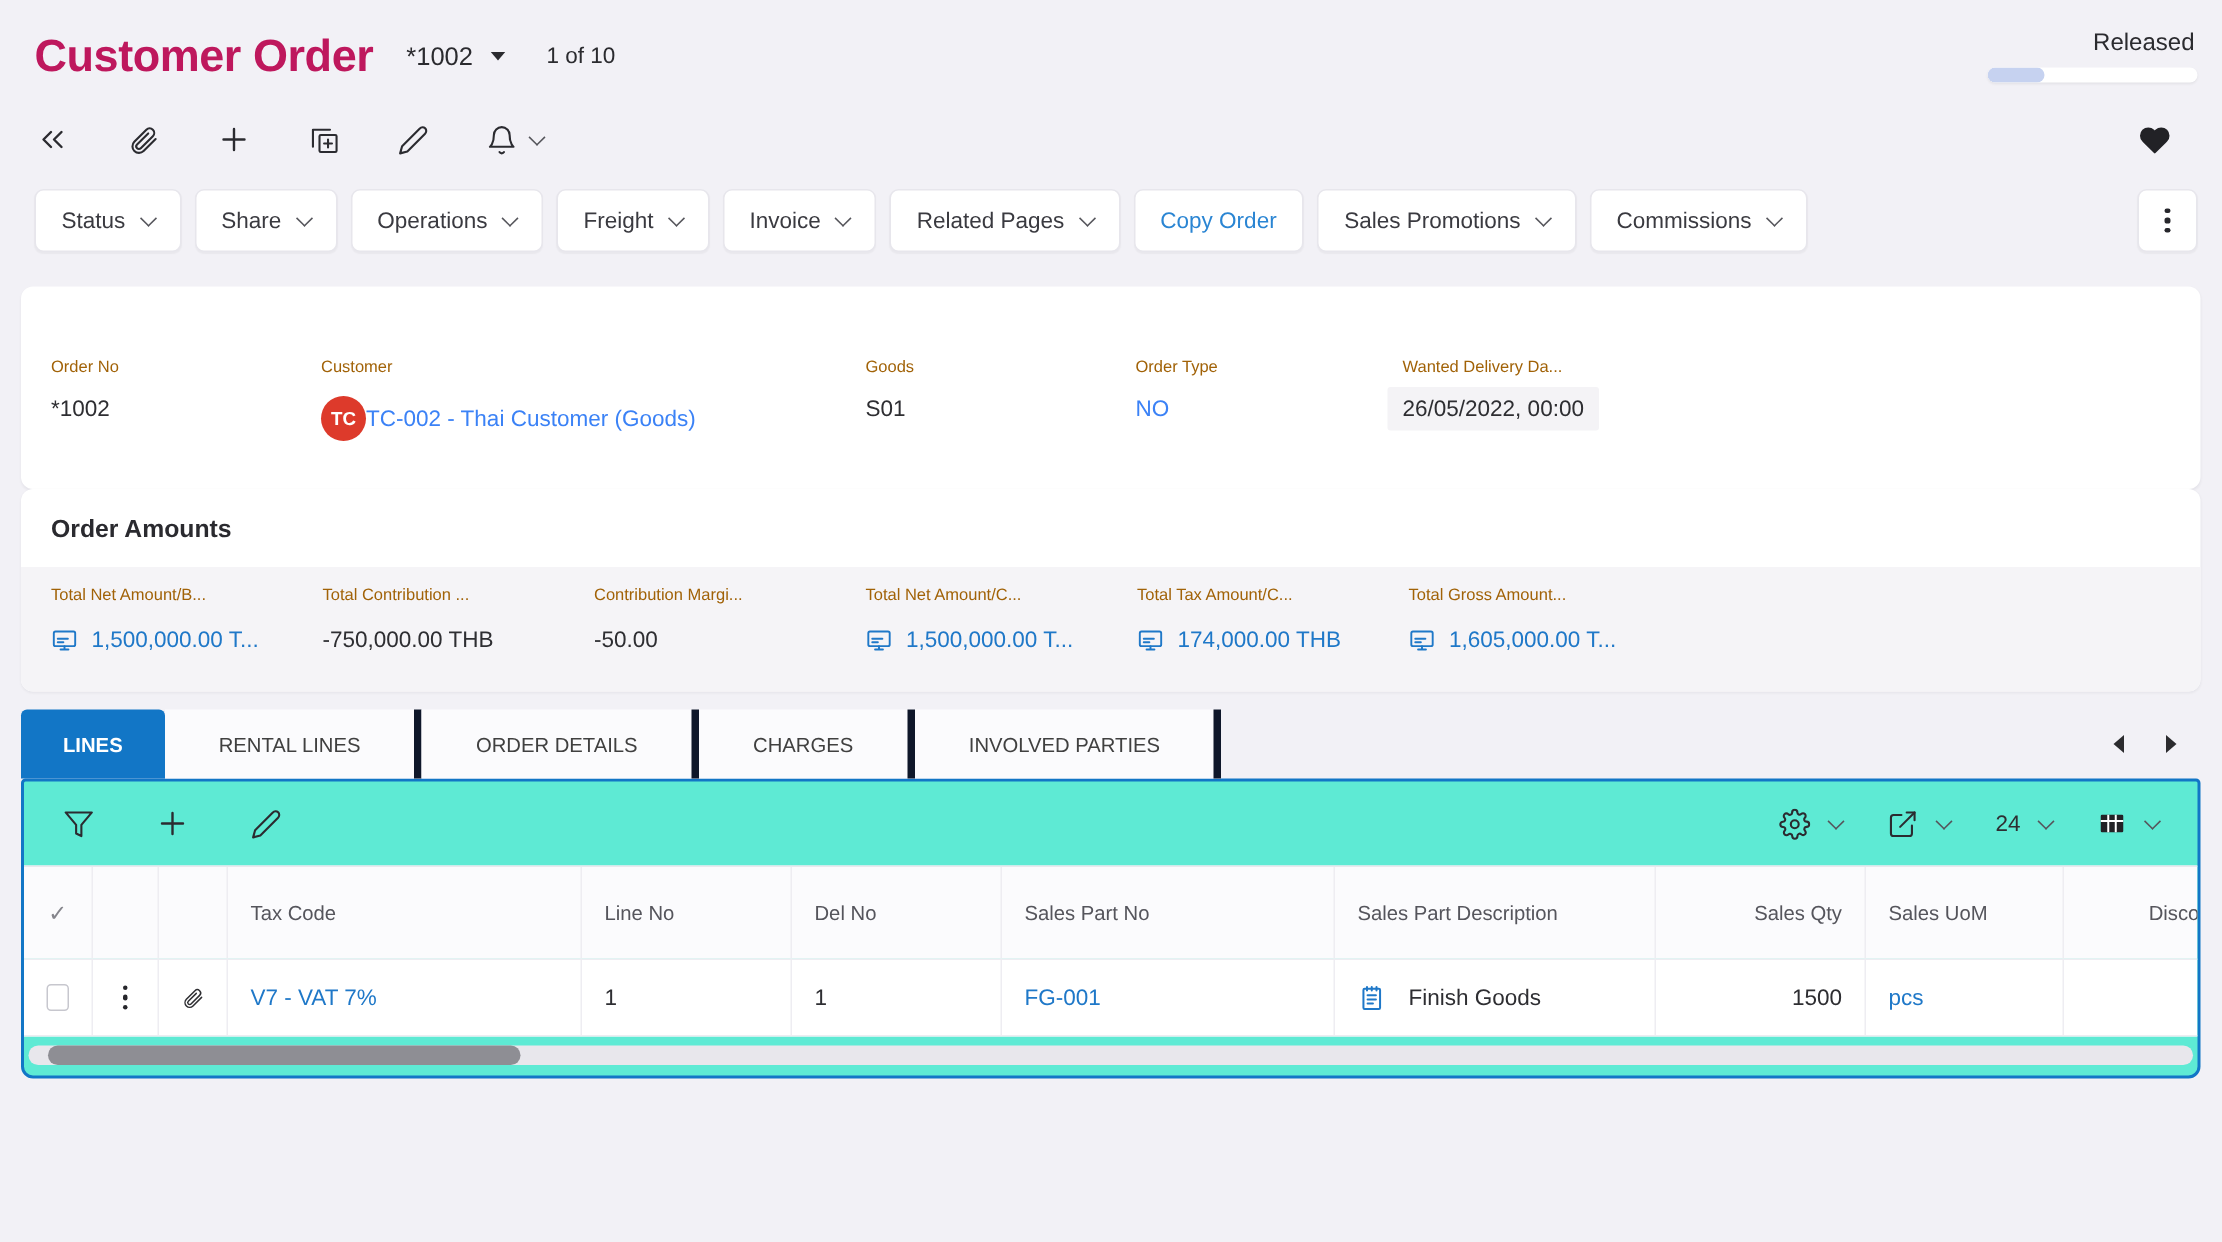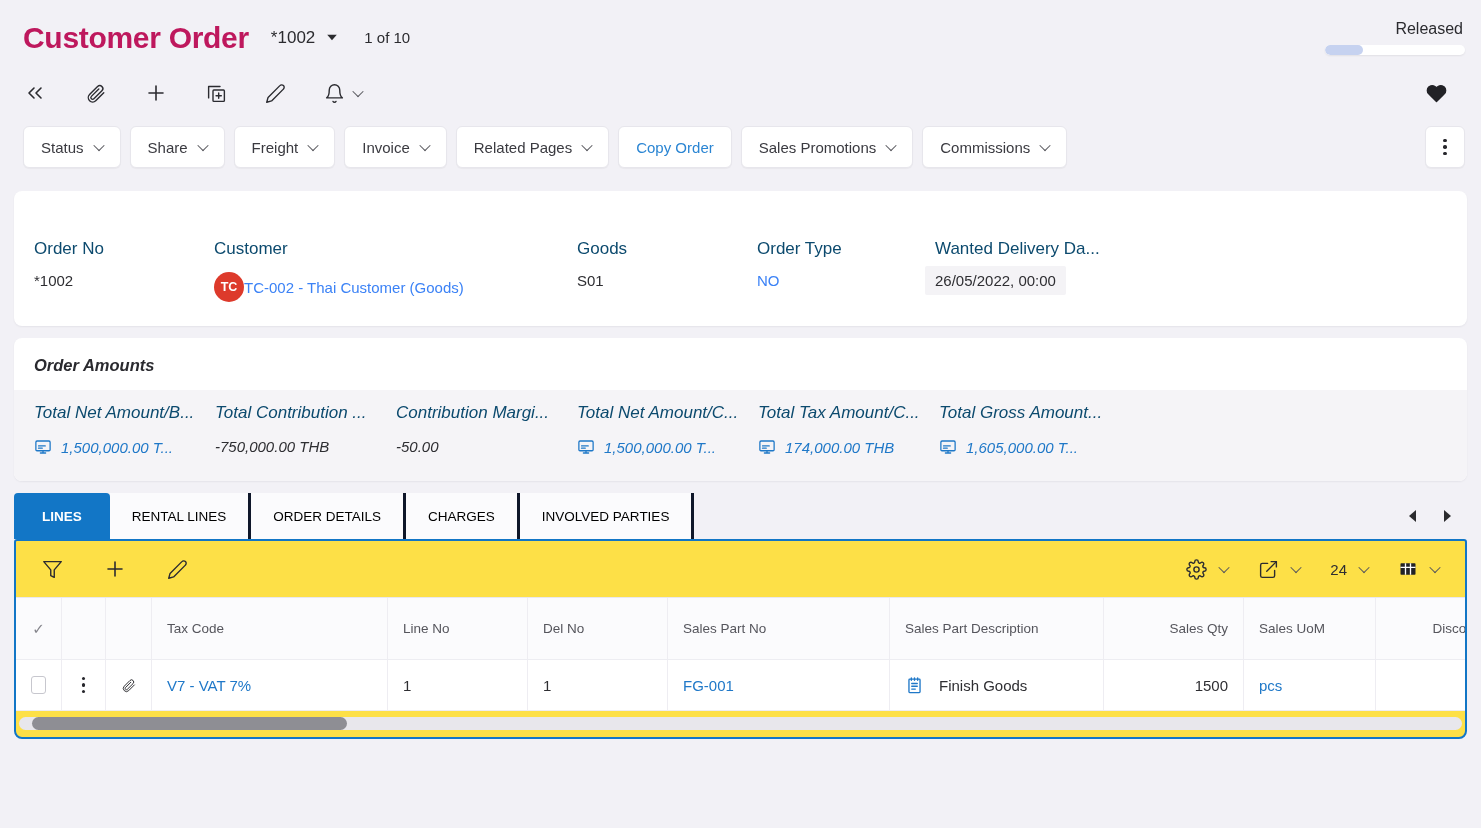--- a/index.html
+++ b/index.html
@@ -34,44 +34,44 @@
          font-family:inherit; }
   .btn.link-btn { color:#2a85d3; }
   .btn.kebab-btn { margin-left:auto; width:40px; justify-content:center; padding:0; }
   .dots { display:flex; flex-direction:column; gap:3px; }
   .dots i { width:3.5px; height:3.5px; border-radius:50%; background:#26262b; }
   
   .main { margin:0 14px; }
   .card { background:#fff; border-radius:8px; box-shadow:0 1px 2px rgba(25,25,35,.06); }
   .card-info { margin-top:23px; height:135px; padding:48px 20px 0; display:flex; }
   .field { padding-right:14px; }
-  .f-label { font-size:17px; color:#0c4a6e; white-space:nowrap; }
+  .f-label { font-size:11px; color:#a16207; white-space:nowrap; }
   .f-value { margin-top:13px; font-size:15px; color:#2e2e32; display:flex; align-items:center; white-space:nowrap; }
   .f-link { color:#3b82f6; cursor:pointer; }
   .avatar { width:30px; height:30px; border-radius:50%; background:#dd3a2b; color:#fff; font-size:12.5px; font-weight:700;
             display:flex; align-items:center; justify-content:center; flex:none; }
   .chip { background:#f4f3f6; padding:6px 10px; margin:-6px 0 -6px -10px; border-radius:2px; }
   .w-180{width:180px;} .w-363{width:363px;} .w-178{width:178px;} .w-320{width:320px;} .w-181{width:181px;}
-  .card-amounts { margin-top:12px; overflow:hidden;font-style:italic; }
+  .card-amounts { overflow:hidden; }
   .card-amounts-title { padding:18px 20px 15px; font-size:16.5px; font-weight:700; color:#2a2a2f; }
   .amounts-band { background:#f5f4f7; padding:13px 20px 25px; display:flex; }
-  .amt-value { margin-top:15px; font-size:15px; display:flex; align-items:center; gap:9px; white-space:nowrap; }
+  .amt-value { margin-top:15px; font-size:15px; display:flex; gap:9px; white-space:nowrap; }
   .amt-link { color:#1f78c8; cursor:pointer; }
   .ic-mini { width:18px; height:18px; fill:none; stroke:#1f78c8; stroke-width:1.7; stroke-linecap:round; stroke-linejoin:round; flex:none; }
   
   .tabs-row { display:flex; align-items:stretch; height:46px; margin-top:12px; }
-  .tab { background:#fbfbfd; display:flex; align-items:center; padding:0 22px; font-size:13.5px; color:#000000;
-         border-right:3px solid #0f172a; cursor:pointer; white-space:nowrap; }
+  .tab { background:#fbfbfd; display:flex; align-items:center; padding:0 36px; font-size:13.5px; color:#404040;
+         border-right:5px solid #0f172a; cursor:pointer; white-space:nowrap; }
   .tab.active { background:#1276c6; color:#fff; font-weight:700; border-radius:4px 4px 0 0; border-right:none; padding:0 28px; }
   .tab-arrows { margin-left:auto; display:flex; align-items:center; gap:28px; padding-right:16px; }
   .tri { width:0; height:0; border-top:6px solid transparent; border-bottom:6px solid transparent; cursor:pointer; }
   .tri-l { border-right:7px solid #2b2b2e; }
   .tri-r { border-left:7px solid #2b2b2e; }
   
-  .panel { border:2px solid #1276c6; border-radius:3px 3px 8px 8px; background:#fde047; overflow:hidden; }
+  .panel { border:2px solid #1276c6; border-radius:3px 3px 8px 8px; background:#5eead4; overflow:hidden; }
   .tbl-toolbar { height:56px; display:flex; align-items:center; padding:0 26px; }
   .tbl-toolbar-left { display:flex; align-items:center; gap:40px; color:#2b2b30; }
   .tbl-toolbar-right { margin-left:auto; display:flex; align-items:center; gap:30px; color:#2b2b30; }
   .tool-group { display:flex; align-items:center; gap:13px; cursor:pointer; }
   .pagesize { font-size:15px; color:#2e2e32; }
   .ic-fill { width:20px; height:20px; fill:#222226; display:block; }
   .thead { display:flex; height:62px; align-items:center; border-top:1px solid #e9e8ee; background:#fbfbfd; flex-wrap:nowrap; }
   .trow { display:flex; height:52px; align-items:center; background:#fff; border-top:1px solid #ededf2; border-bottom:1px solid #ededf2; flex-wrap:nowrap; }
   .cell { flex:none; padding:0 15px; display:flex; align-items:center; height:100%; border-right:1px solid #eeedf2; overflow:hidden; }
   .thead .cell { font-size:13.5px; color:#55555c; cursor:pointer; }
@@ -156,20 +156,24 @@
   <div class="cmd-row">
     <button class="btn">
         <span>Status</span>
         <span class="chev"></span>
       </button>
     <button class="btn">
         <span>Share</span>
         <span class="chev"></span>
       </button>
     <button class="btn">
+        <span>Operations</span>
+        <span class="chev"></span>
+      </button>
+    <button class="btn">
         <span>Freight</span>
         <span class="chev"></span>
       </button>
     <button class="btn">
         <span>Invoice</span>
         <span class="chev"></span>
       </button>
     <button class="btn">
         <span>Related Pages</span>
         <span class="chev"></span>

